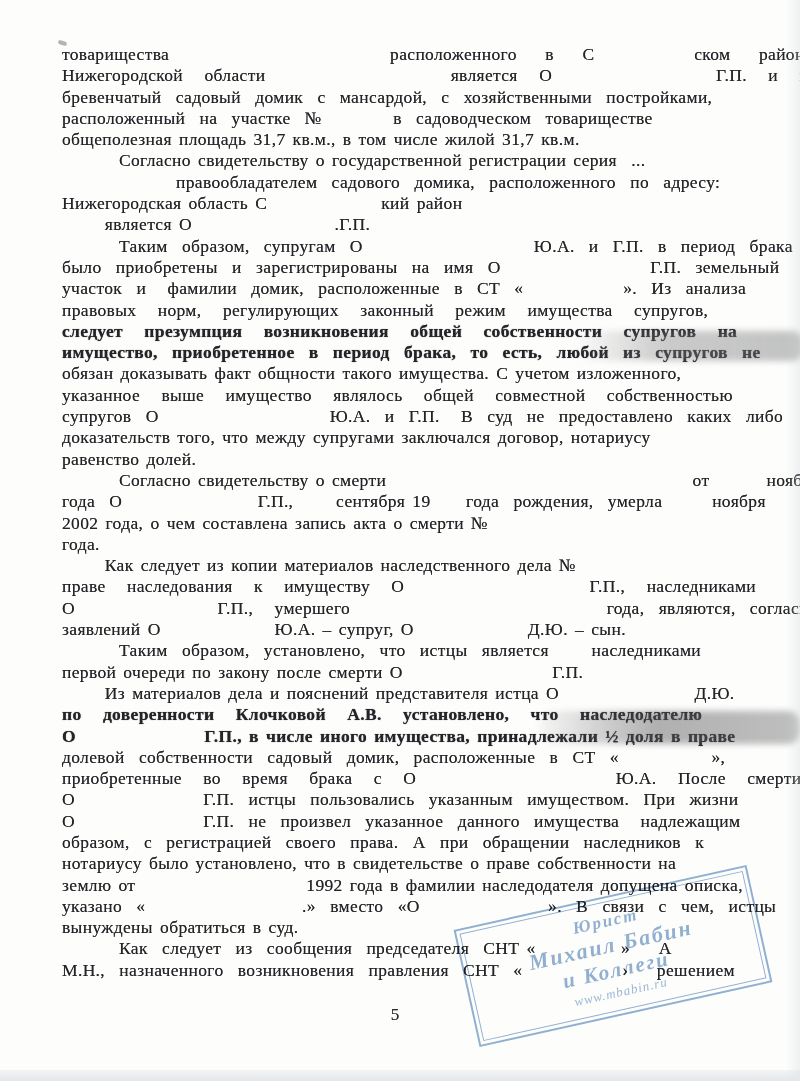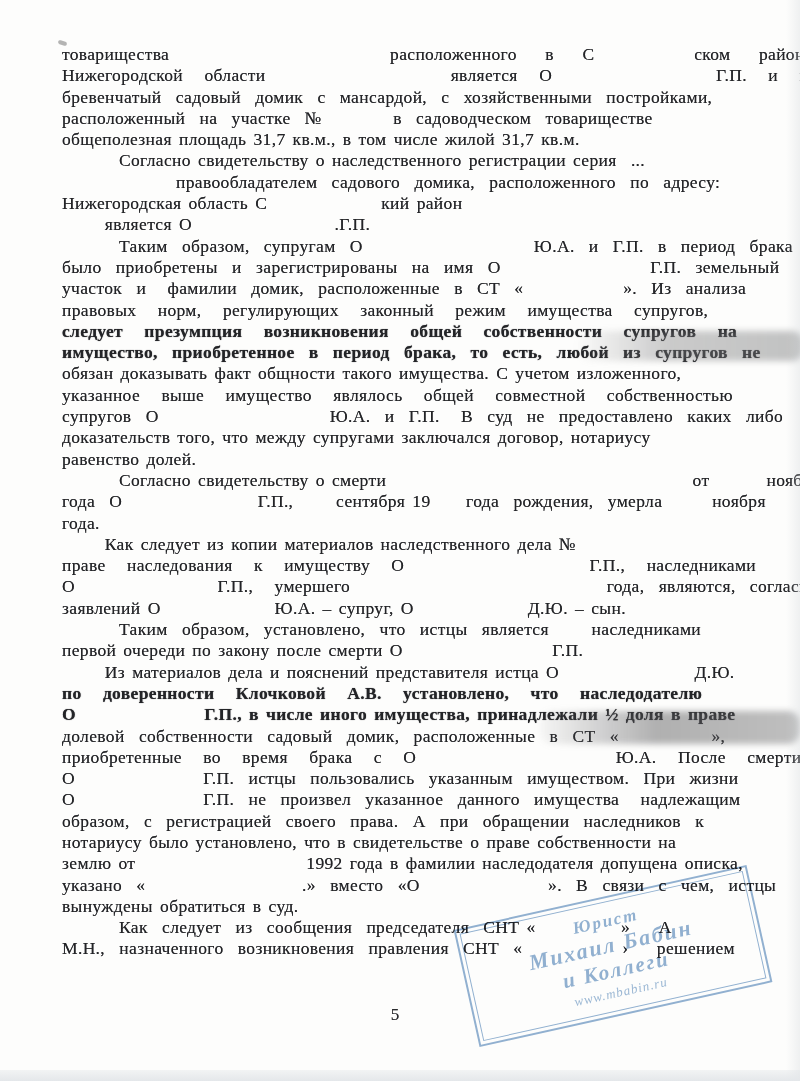--- a/index.html
+++ b/index.html
@@ -62,37 +62,38 @@
 <div class="page">
 
   <div class="speck"></div>
 
   <div class="textblock">
       <div class="line">товарищества                               расположенного    в    С              ском    районе</div>
       <div class="line">Нижегородской   области                          является   О                       Г.П.   и   имеет</div>
       <div class="line">бревенчатый  садовый  домик  с  мансардой,  с  хозяйственными  постройками,</div>
       <div class="line">расположенный  на  участке  №          в  садоводческом  товариществе</div>
       <div class="line">общеполезная площадь 31,7 кв.м., в том числе жилой 31,7 кв.м.</div>
-      <div class="line">        Согласно свидетельству о наследственного регистрации серия  ...</div>
+      <div class="line">        Согласно свидетельству о государственной регистрации серия  ...</div>
       <div class="line">                правообладателем  садового  домика,  расположенного  по  адресу:</div>
       <div class="line">Нижегородская область С                кий район                                                 участок №</div>
       <div class="line">      является О                    .Г.П.</div>
       <div class="line">        Таким  образом,  супругам  О                        Ю.А.  и  Г.П.  в  период  брака</div>
       <div class="line">было  приобретены  и  зарегистрированы  на  имя  О                     Г.П.  земельный</div>
       <div class="line">участок  и   фамилии  домик,  расположенные  в  СТ  «              ».  Из  анализа</div>
       <div class="line">правовых   норм,   регулирующих   законный   режим   имущества   супругов,</div>
       <div class="line bold">следует   презумпция   возникновения   общей   собственности   супругов   на</div>
       <div class="line bold">имущество,  приобретенное  в  период  брака,  то  есть,  любой  из  супругов  не</div>
       <div class="line">обязан доказывать факт общности такого имущества. С учетом изложенного,</div>
       <div class="line">указанное   выше   имущество   являлось   общей   совместной   собственностью</div>
       <div class="line">супругов  О                        Ю.А.  и  Г.П.   В  суд  не  предоставлено  каких  либо</div>
       <div class="line">доказательств того, что между супругами заключался договор, нотариусу</div>
       <div class="line">равенство долей.</div>
       <div class="line">        Согласно свидетельству о смерти                                           от        ноября 2002</div>
       <div class="line">года  О                   Г.П.,      сентября 19     года  рождения,  умерла       ноября</div>
+      <div class="line">2002 года, о чем составлена запись акта о смерти №</div>
       <div class="line">года.</div>
       <div class="line">      Как следует из копии материалов наследственного дела №</div>
       <div class="line">праве   наследования   к   имуществу   О                          Г.П.,   наследниками</div>
       <div class="line">О                    Г.П.,   умершего                                    года,  являются,  согласно</div>
       <div class="line">заявлений О                Ю.А. – супруг, О                Д.Ю. – сын.</div>
       <div class="line">        Таким  образом,  установлено,  что  истцы  является      наследниками</div>
       <div class="line">первой очереди по закону после смерти О                     Г.П.</div>
       <div class="line">      Из материалов дела и пояснений представителя истца О                   Д.Ю.</div>
       <div class="line bold">по   доверенности   Клочковой   А.В.   установлено,   что   наследодателю</div>
       <div class="line bold">О                  Г.П., в числе иного имущества, принадлежали ½ доля в праве</div>

